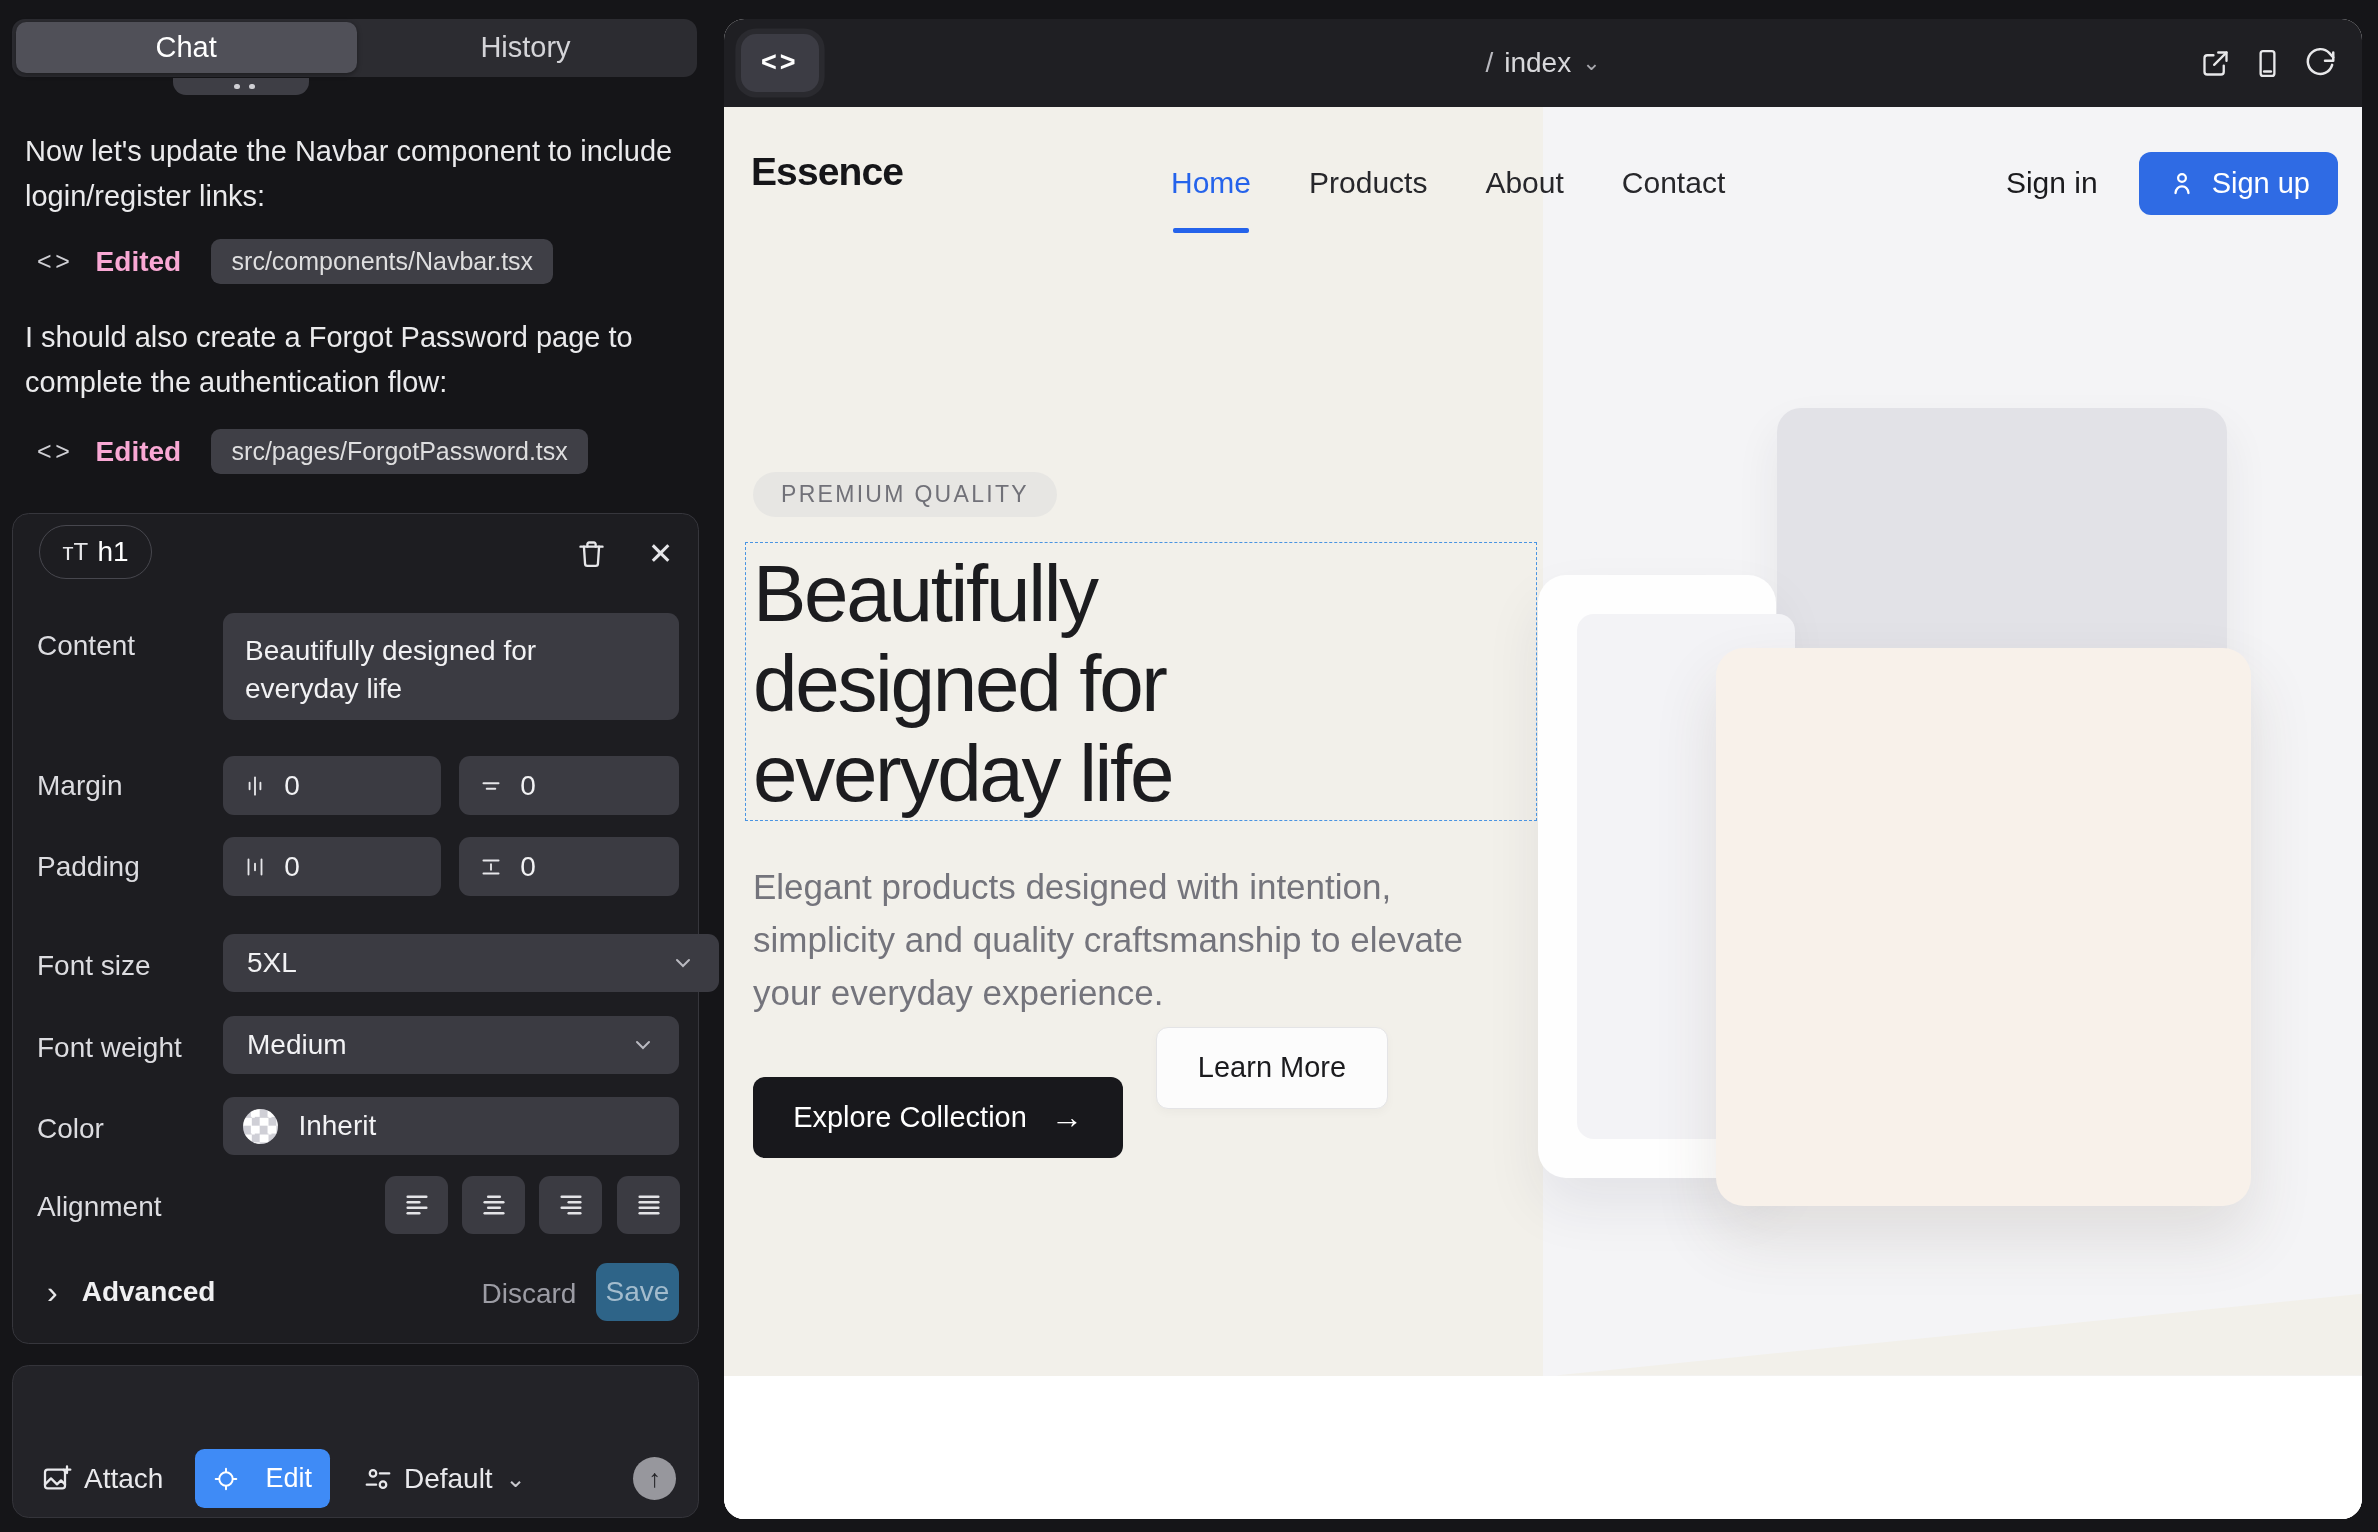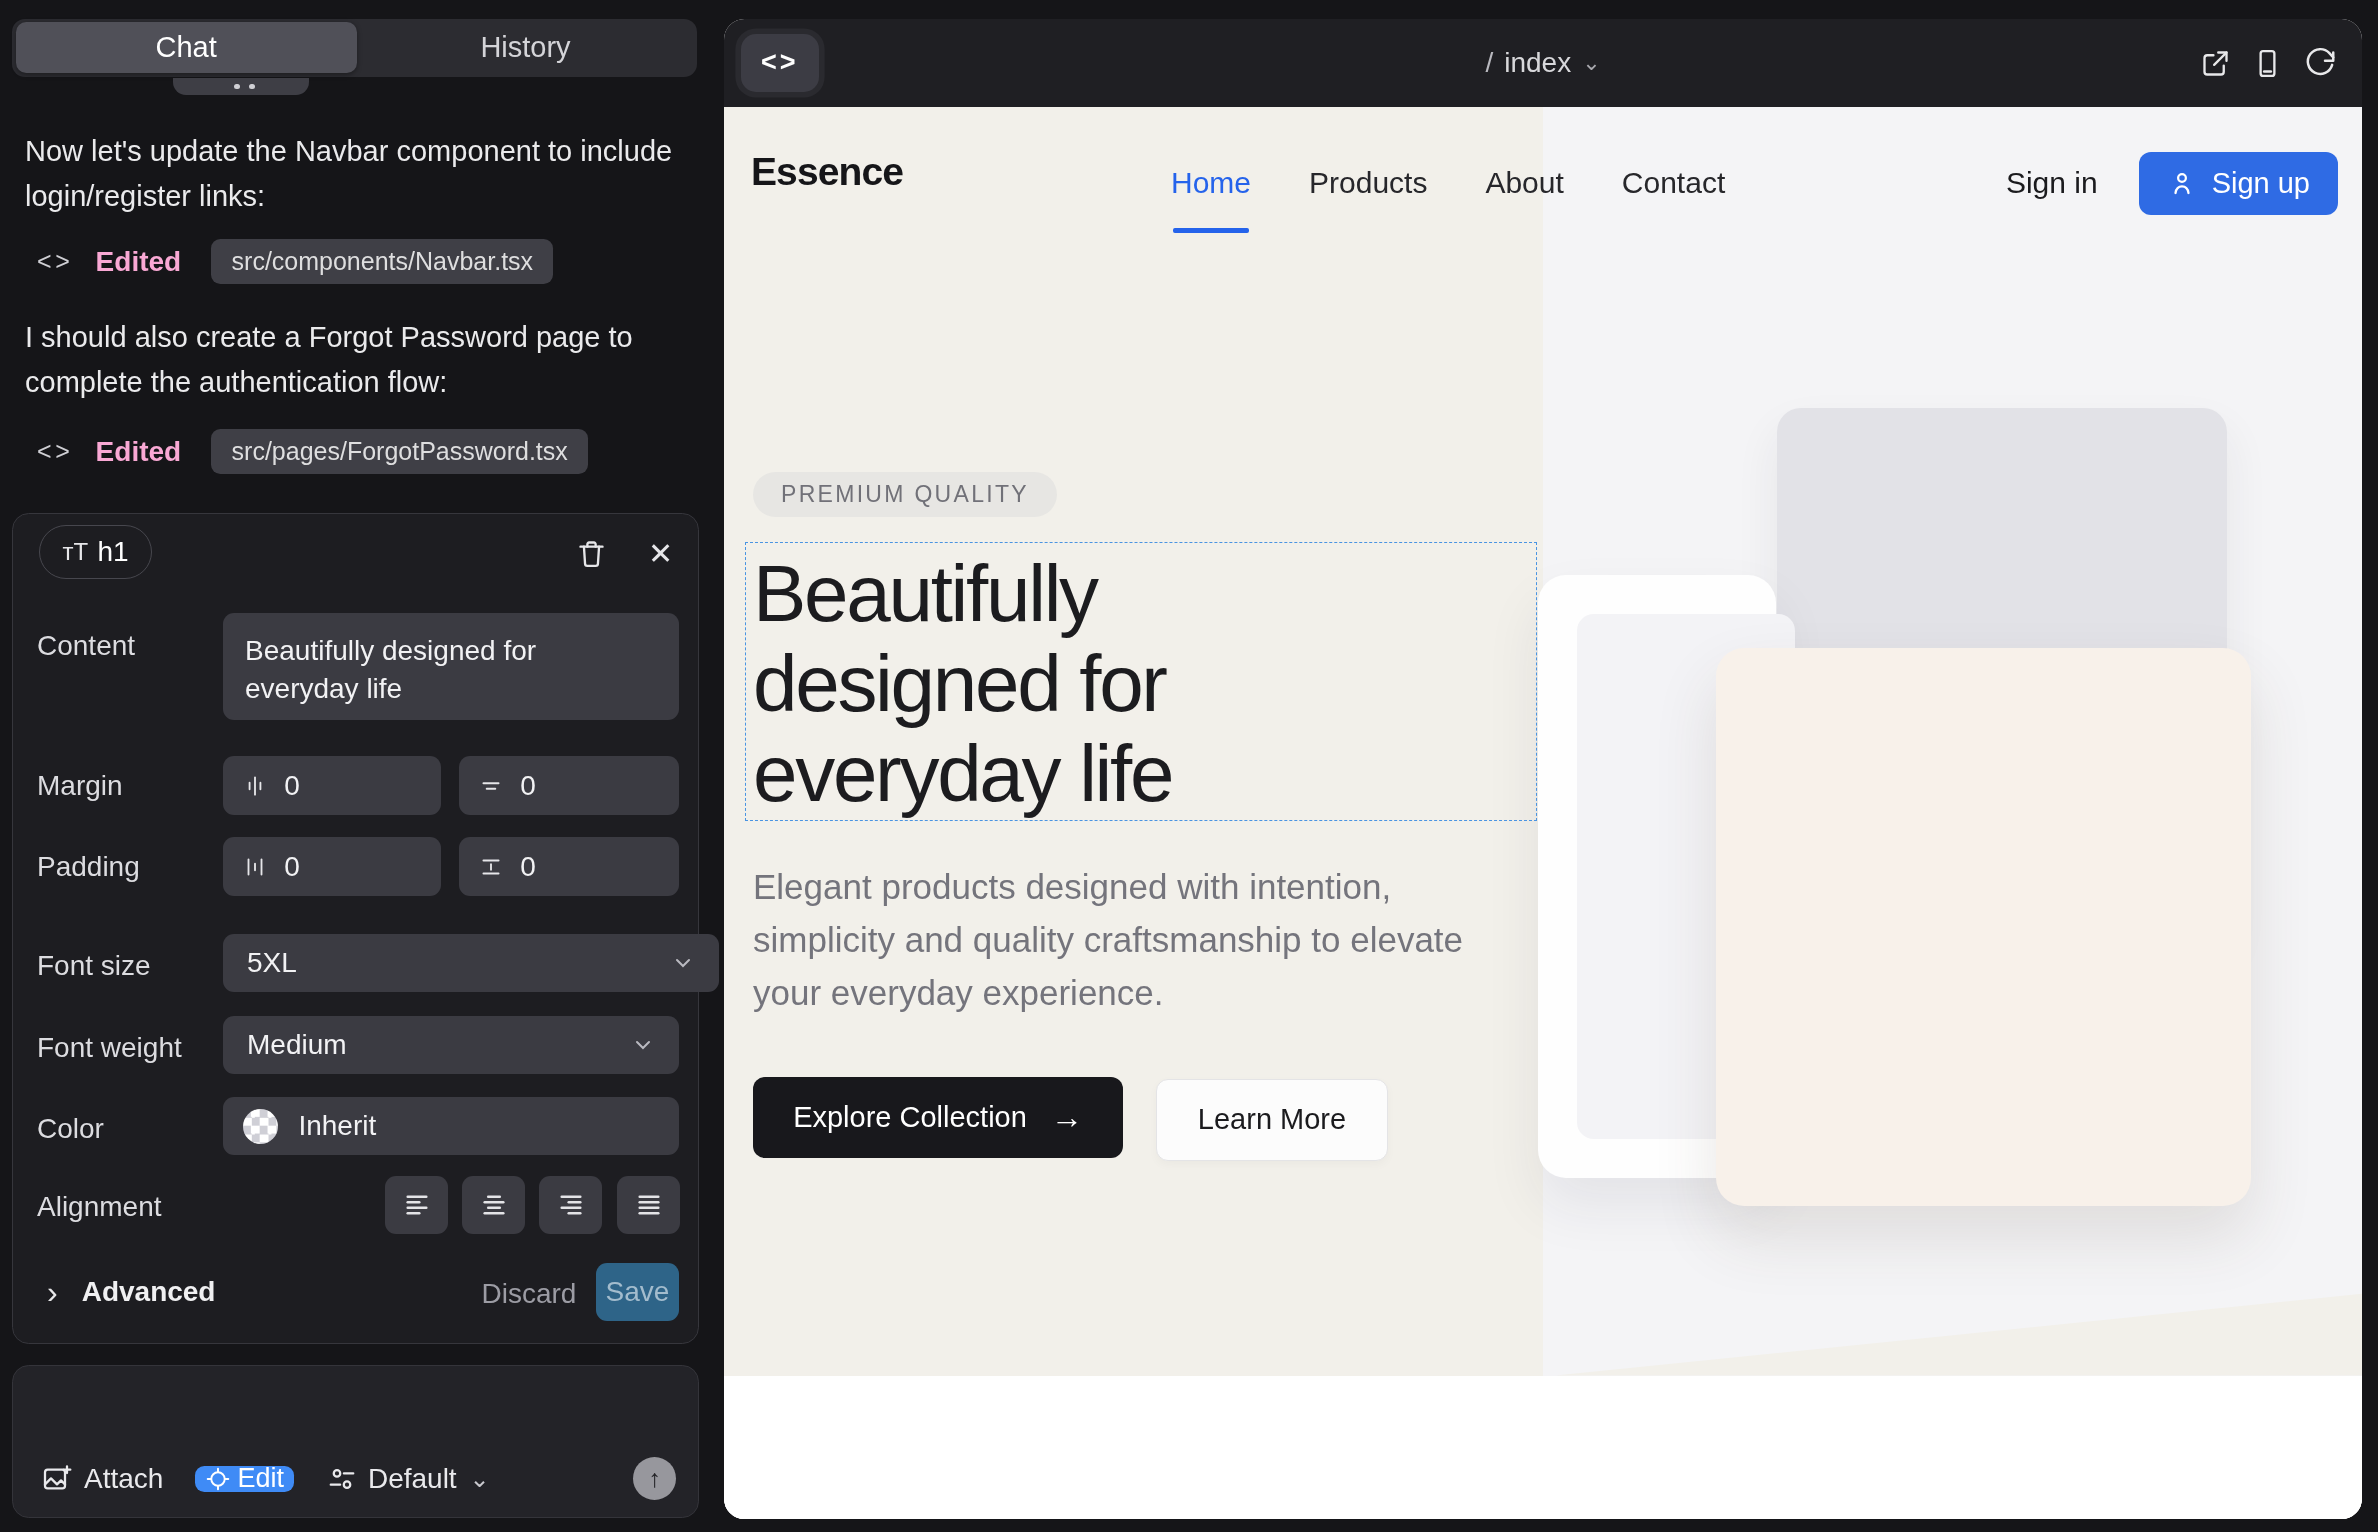--- a/index.html
+++ b/index.html
@@ -56,22 +56,22 @@
 
   
   .composer { left:12px; top:1365px; width:687px; height:153px; background:#232328;
     border:0.9px solid #34343a; border-radius:16.7px; }
   .composer textarea { position:absolute; left:20.4px; top:15px; width:640px; height:69px; background:transparent;
     border:none; outline:none; resize:none; font-family:inherit; font-size:29px; color:#eaeaec; }
   .composer textarea::placeholder { color:#aaaab1; }
   .composer-toolbar { position:absolute; left:28px; bottom:16.7px; right:22px; height:43px; display:flex;
     align-items:center; }
   .toolbtn { display:flex; align-items:center; gap:11px; color:#e9e9ec; font-size:28px; }
-  .edit-pill { height:26px; padding:0 10px; border-radius:9.3px; background:#3f8bf6; color:#fff;
-    display:flex; align-items:center; gap:6px; font-size:27px; }
+  .edit-pill { height:59px; padding:0 18px; border-radius:9.3px; background:#3f8bf6; color:#fff;
+    display:flex; align-items:center; gap:26px; font-size:27px; }
   .send-btn { position:absolute; right:0; bottom:0; width:43px; height:43px; border-radius:50%;
     background:#97979d; color:#232327; font-size:25px; font-weight:700; display:flex; align-items:center;
     justify-content:center; }
 
   
   .preview-panel { left:724px; top:18.6px; width:1638px; height:1500px; background:#fff;
     border-radius:20.4px; overflow:hidden; }
   .browser-bar { left:0; top:0; width:1638px; height:88px; background:#1f1f23; }
   .code-toggle { left:16.7px; top:15px; width:78px; height:58px; background:#3c3c44; border-radius:15px;
     color:#fff; font-size:27px; font-weight:700; letter-spacing:2.8px; display:flex; align-items:center;
@@ -99,21 +99,21 @@
     display:flex; align-items:center; gap:15px; font-size:29px; }
 
   .hero-badge { left:29px; top:365px; height:45px; padding:0 28px; border-radius:23px; background:#e7e6e3;
     display:flex; align-items:center; font-size:23px; letter-spacing:2.3px; color:#717178; }
   .selection-box { left:21.3px; top:435px; width:792px; height:279px; border:1.9px dashed #4a94e2; }
   .hero-h1 { left:29px; top:442px; width:612px; font-size:80px; line-height:90px; font-weight:500;
     letter-spacing:-2.3px; color:#1c1c1f; }
   .hero-para { left:29px; top:753px; width:733px; font-size:35px; line-height:53px; color:#74747c; }
   .cta-primary { left:29px; top:970px; width:370px; height:81px; background:#18181c; border-radius:12px;
     color:#fff; font-size:29px; display:flex; align-items:center; justify-content:center; gap:24px; }
-  .cta-secondary { left:432px; top:972px; width:232px; height:82px; background:#fcfcfc;
+  .cta-secondary { left:432px; top:920px; width:232px; height:82px; background:#fcfcfc;
     border:1.9px solid #e4e4e6; border-radius:12px; color:#1b1b1e; font-size:29px; display:flex;
     align-items:center; justify-content:center; box-shadow:0 3.7px 9.3px rgba(0,0,0,.03); }
 
   .card-gray { left:1053px; top:301px; width:450px; height:533px; background:#e2e2e7; border-radius:24px;
     box-shadow:0 22px 46px rgba(40,40,60,.07); }
   .card-white { left:814px; top:468px; width:238px; height:603px; background:#fefefe; border-radius:28px;
     box-shadow:0 28px 56px rgba(40,40,60,.08); }
   .card-white-inner { position:absolute; left:39px; top:39px; right:-18.6px; bottom:39px; background:#f3f3f6;
     border-radius:16.7px; }
   .card-beige { left:992px; top:541px; width:535px; height:558px; background:#f8f1ea; border-radius:28px;

